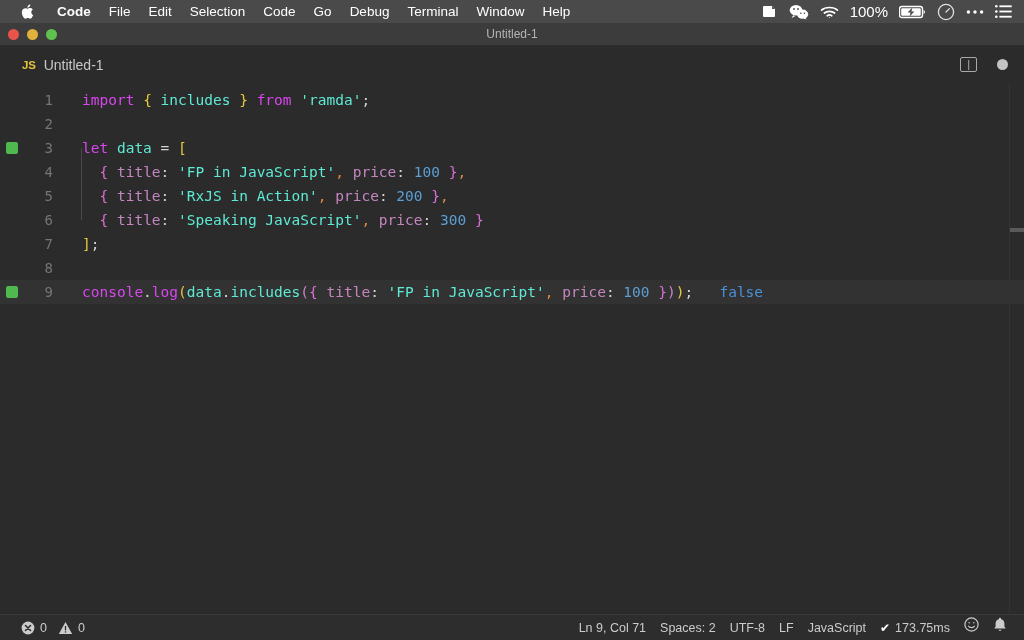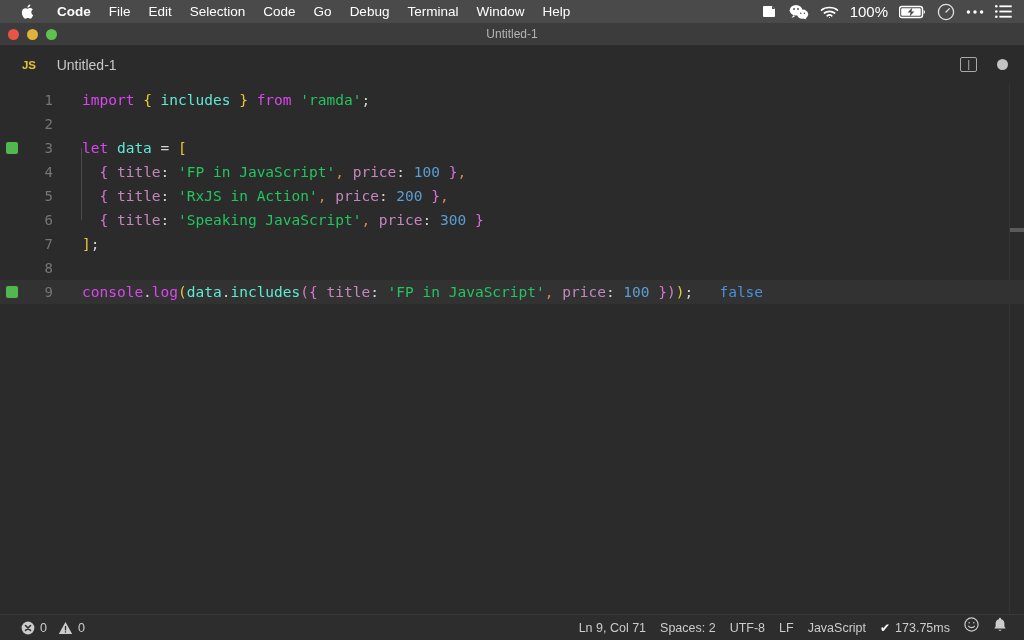--- a/index.html
+++ b/index.html
@@ -112,21 +112,21 @@
     top: 46px; left: 0;
     width: 1024px;
     height: 37px;
     background: #252526;
     display: flex;
     align-items: stretch;
   }
   .tab {
     display: flex;
     align-items: center;
-    gap: 21px;
+    gap: 8px;
     padding: 0 14px 0 22px;
     background: #2b2b2b;
     height: 37px;
     box-sizing: border-box;
   }
   .js-badge {
     font-size: 11.5px;
     font-weight: bold;
     color: #e2c438;
     font-family: "Liberation Sans", sans-serif;
@@ -223,21 +223,21 @@
     left: 81px;
     width: 1px;
     background: #4a4a4a;
   }
 
   
   .t-kw      { color: #d946ef; }
   .t-brace-y { color: #e6c93c; }
   .t-brace-p { color: #da70d6; }
   .t-paren-v { color: #c586c0; }
-  .t-str     { color: #22c55e; }
+  .t-str     { color: #5eead4; }
   .t-prop    { color: #c586c0; }
   .t-num     { color: #5a9fd4; }
   .t-plain   { color: #5eead4; }
   .t-punc    { color: #d4d4d4; }
   .t-comma   { color: #d98b42; }
   .t-result  { color: #4a90d9; }
 
   
   .scroll-deco {
     position: absolute;

